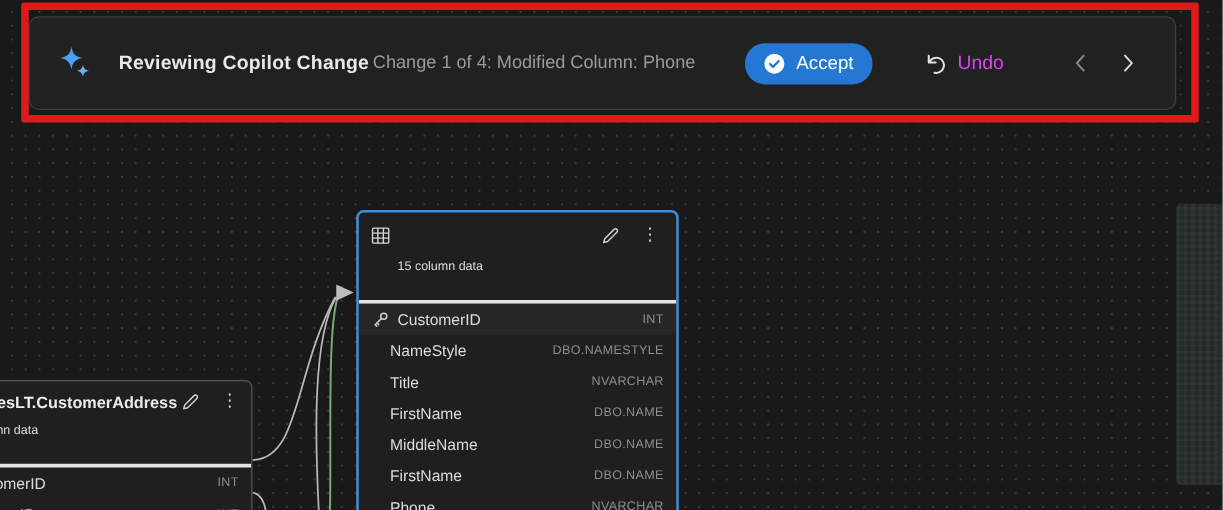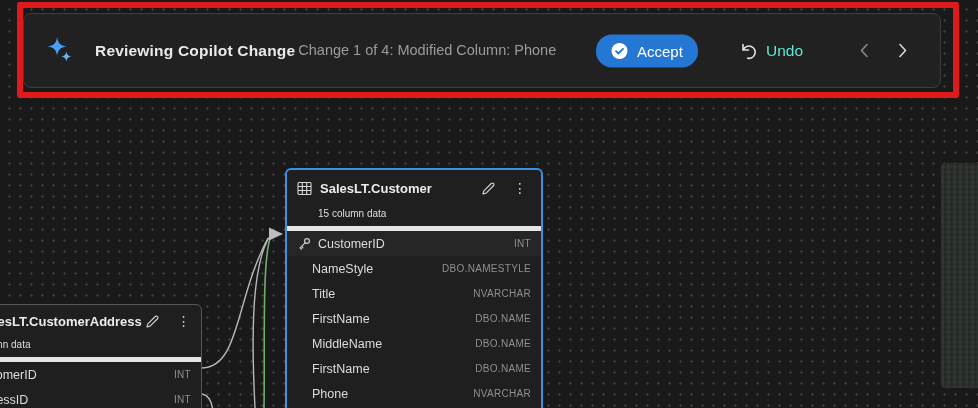--- a/index.html
+++ b/index.html
@@ -31,39 +31,39 @@
   .banner-sub{font-size:14.5px;color:#9b9b9b}
   .accept-btn{
     position:absolute;left:572px;top:50%;transform:translateY(-50%);
     height:33px;padding:0 15px;border:none;border-radius:16px;background:#2577d4;
     display:flex;align-items:center;gap:9px;color:#fff;font-size:15px;cursor:pointer;
     font-family:inherit;
   }
   .undo-btn{
     position:absolute;left:710px;top:50%;transform:translateY(-50%);
     display:flex;align-items:center;gap:8px;background:none;border:none;cursor:pointer;
-    color:#5eead4;font-size:15.5px;font-family:inherit;padding:4px;
+    color:#d946ef;font-size:15.5px;font-family:inherit;padding:4px;
   }
   .chev{position:absolute;top:50%;transform:translateY(-50%);width:24px;height:24px;
     display:flex;align-items:center;justify-content:center;background:none;border:none;cursor:pointer;padding:0}
   .chev-l{left:828px}.chev-r{left:866px}
   
   .tbl{
     position:absolute;box-sizing:border-box;background:#1f1f1f;color:#dcdcdc;
     border:1px solid #565656;border-radius:6px;z-index:20;overflow:hidden;
   }
   .tbl-customer{left:285px;top:168px;width:258px;height:262px;border:2px solid #3b8fe4}
   .tbl-address{left:-56px;top:304px;width:258px;height:122px}
   .t-head{display:flex;align-items:center;height:36px;padding:0 10px}
   .tbl-address .t-head{height:32px}
   .t-title{margin-left:8px;font-size:13px;font-weight:700;color:#ececec;white-space:nowrap}
   .t-edit{margin-left:auto;background:none;border:none;padding:2px;cursor:pointer;display:flex}
   .t-more{margin-left:10px;background:none;border:none;padding:0 4px;cursor:pointer;
     color:#d0d0d0;font-size:14px;line-height:1;font-family:"DejaVu Sans",sans-serif}
-  .t-sub{padding:2px 10px 7px 31px;font-size:10px;color:#dedede;border-bottom:5px solid #e5e5e5;white-space:nowrap}
+  .t-sub{padding:2px 10px 21px 31px;font-size:10px;color:#dedede;border-bottom:3px solid #e5e5e5;white-space:nowrap}
   .t-row{height:25px;display:flex;align-items:center;padding:0 10px;white-space:nowrap}
   .t-row.keyrow{background:#262626}
   .row-icon{width:15px;margin-right:6px;flex:none;display:flex}
   .t-row.noicon{padding-left:25px}
   .c-name{font-size:12.5px;color:#dcdcdc}
   .c-type{margin-left:auto;font-size:10px;color:#8f8f8f;letter-spacing:.3px}
   
   .fragment{
     position:absolute;left:941px;top:163px;width:37px;height:225px;z-index:10;
     background:#262a26;border-radius:4px 0 0 4px;
@@ -126,21 +126,20 @@
 
   <div class="tbl tbl-customer">
     <div class="t-head">
       <svg width="15" height="15" viewBox="0 0 15 15">
         <rect x="1" y="1.5" width="13" height="12" rx="1" fill="none" stroke="#d8d8d8" stroke-width="1.1"></rect>
         <line x1="1" y1="5.5" x2="14" y2="5.5" stroke="#d8d8d8" stroke-width="1.1"></line>
         <line x1="1" y1="9.5" x2="14" y2="9.5" stroke="#d8d8d8" stroke-width="1.1"></line>
         <line x1="5.3" y1="1.5" x2="5.3" y2="13.5" stroke="#d8d8d8" stroke-width="1.1"></line>
         <line x1="9.7" y1="1.5" x2="9.7" y2="13.5" stroke="#d8d8d8" stroke-width="1.1"></line>
       </svg>
-      <span class="t-title">SalesLT.Customer</span>
       <button class="t-edit">
         <svg width="17" height="17" viewBox="0 0 16 16">
           <path d="M2.8 13.2 L3.6 10.3 L10.6 3.3 C11.2 2.7 12.1 2.7 12.7 3.3 C13.3 3.9 13.3 4.8 12.7 5.4 L5.7 12.4 L2.8 13.2 Z" fill="none" stroke="#d0d0d0" stroke-width="1.1" stroke-linejoin="round"></path>
         </svg>
       </button>
       <button class="t-more">⋮</button>
     </div>
     <div class="t-sub">15 column data</div>
 
     <div class="t-row keyrow">

